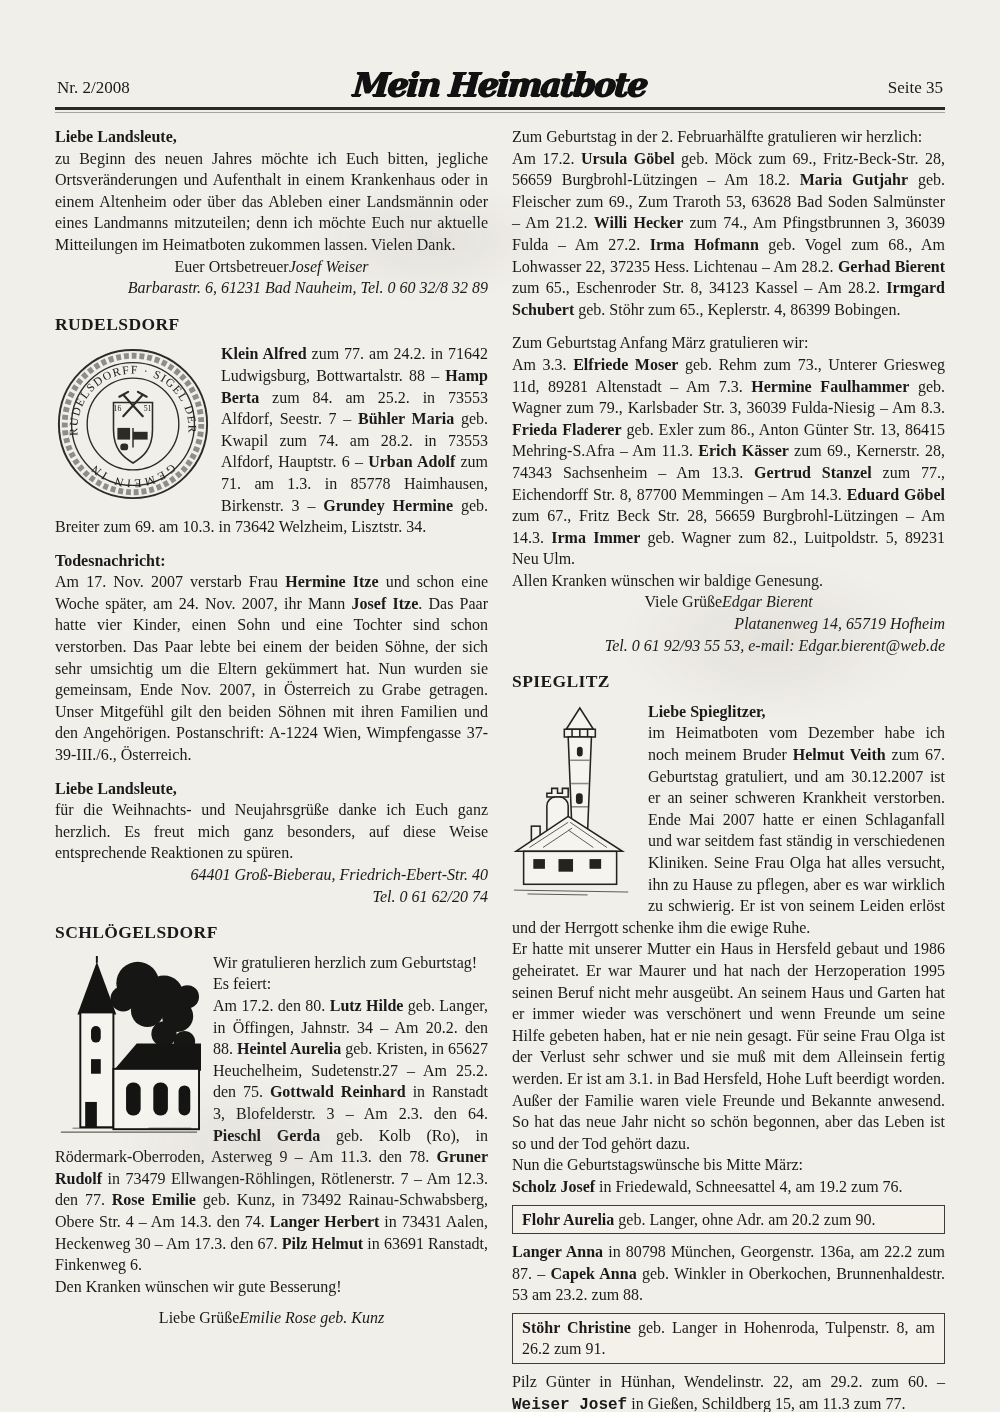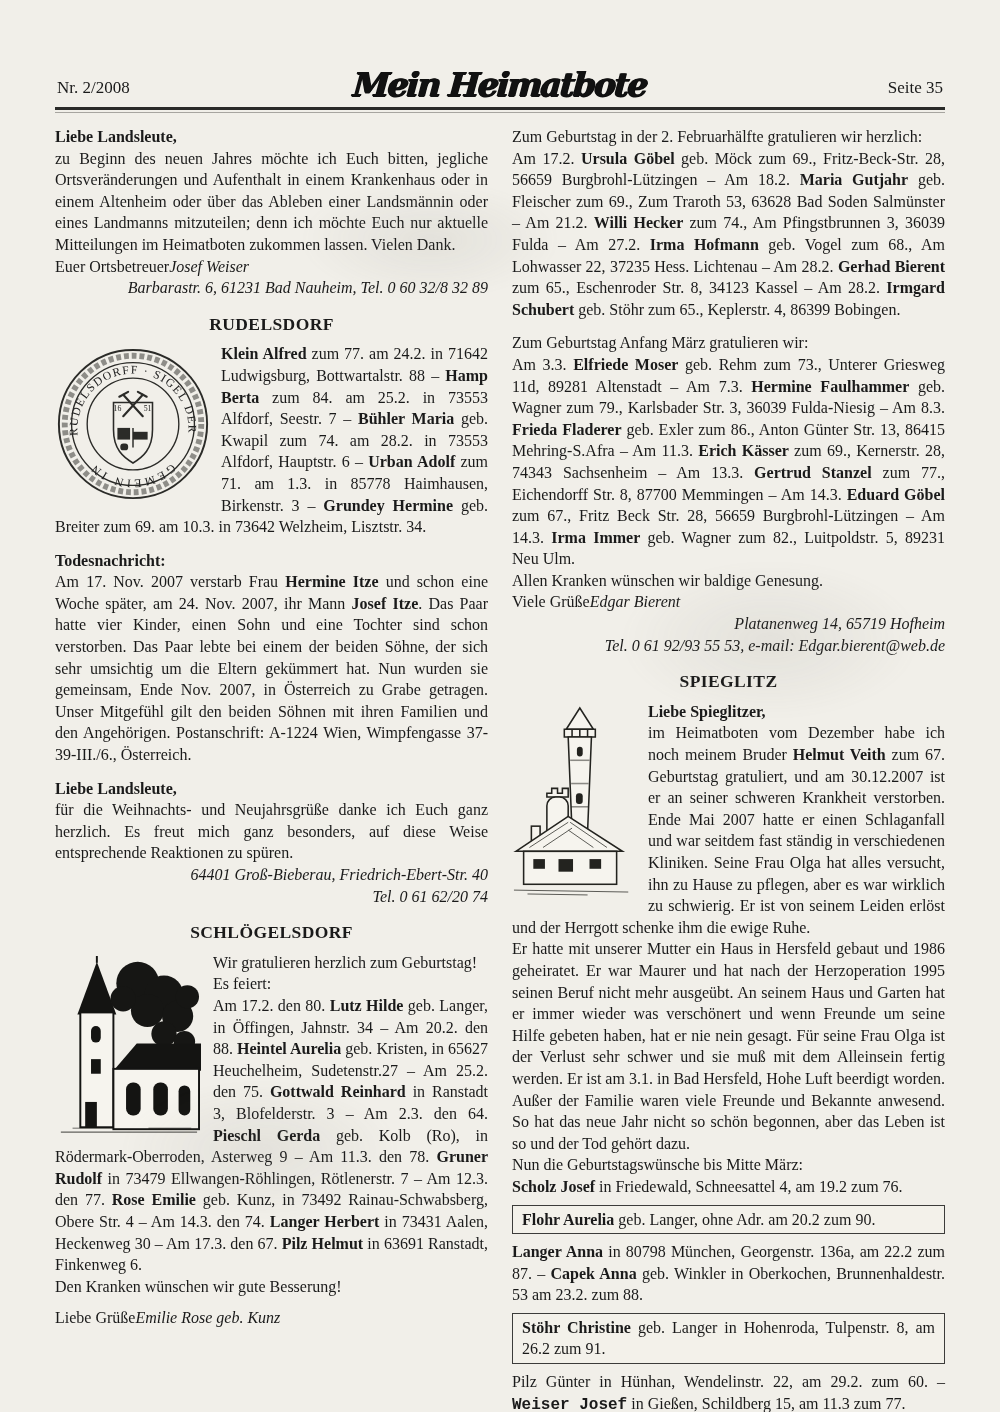--- a/index.html
+++ b/index.html
@@ -22,22 +22,22 @@
     font-size:33px;letter-spacing:-2px;color:#111;
     text-shadow:0.8px 0 #111, -0.8px 0 #111, 0 0.5px #111;white-space:nowrap;
   }
   .rule{height:3px;background:#2a2a28;margin-top:5px;}
   .rule2{height:1px;background:#a7a5a0;margin-top:2px;}
   
   .columns{display:flex;gap:24px;margin-top:13px;}
   .col{width:433px;font-size:16px;line-height:21.6px;text-align:justify;hyphens:auto;}
   p{margin:0;}
   .h{font-weight:bold;}
-  .title{font-weight:bold;text-align:center;font-size:17.5px;letter-spacing:0.4px;margin:15px 0 8px 0;}
-  .signoff{display:flex;justify-content:flex-start;align-items:baseline;}
+  .title{font-weight:bold;text-align:left;font-size:17.5px;letter-spacing:0.4px;margin:15px 0 8px 0;}
+  .signoff{display:flex;justify-content:center;align-items:baseline;}
   .it{font-style:italic;}
   .addr{text-align:right;font-style:italic;}
   .sec{margin-bottom:12px;}
   .flow::after{content:"";display:block;clear:both;}
   .img{float:left;}
   .seal{margin:3px 10px 2px 0;}
   .church{margin:4px 12px 2px 0;}
   .tower{margin:2px 12px 2px 0;}
   .box{border:1.6px solid #3c3c3a;background:#f3f1ea;padding:3px 9px;margin:7px 0;}
   svg text{font-family:"Liberation Serif", serif;}

